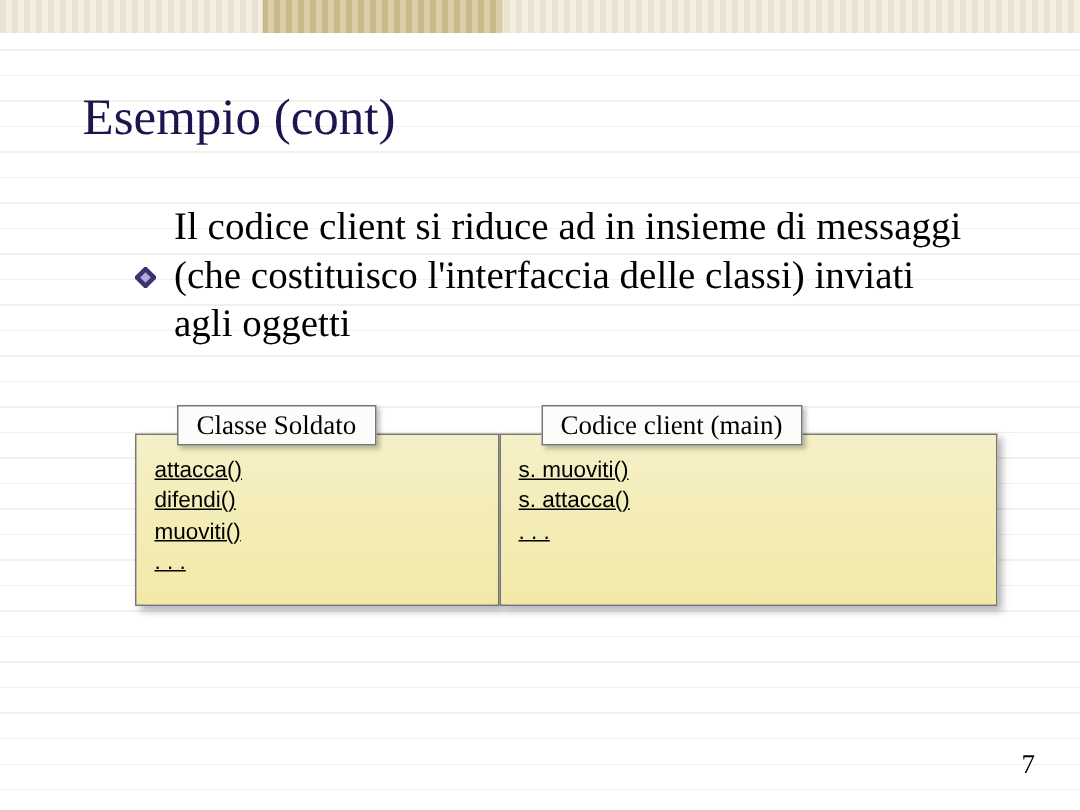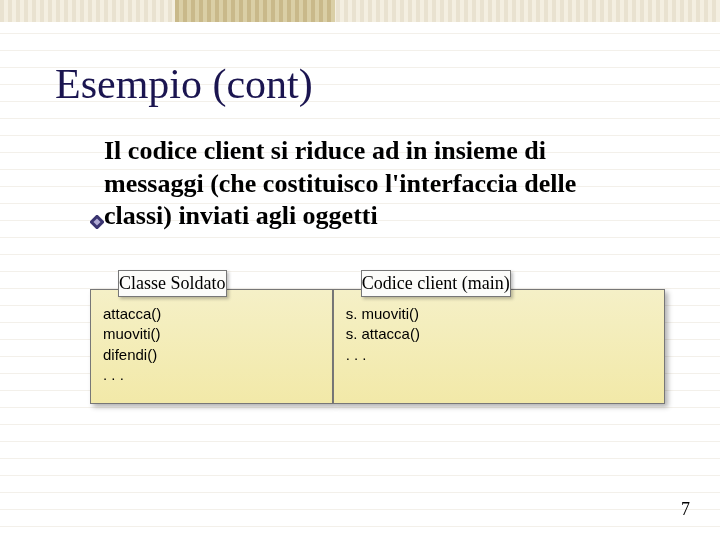--- a/index.html
+++ b/index.html
@@ -27,32 +27,32 @@
   .accent-bar {
     position: absolute;
     left: 175px; top: 0; width: 160px; height: 22px;
     background: repeating-linear-gradient(to right,
       #c9b98a 0, #c9b98a 4px, #dacfa6 4px, #dacfa6 8px);
   }
   .title {
     position: absolute;
     left: 55px; top: 60px;
     font-family: "Times New Roman", Times, serif;
-    font-size: 42px;
+    font-size: 34px;
     color: #1b1550;
     font-weight: normal;
   }
   .body-area {
     position: absolute;
     left: 90px; top: 135px; width: 560px;
   }
   .bullet-row {
     display: flex;
-    align-items: flex-end;
-    font-weight: bold;
+    align-items: center;
+    gap: 12px;
   }
   .bullet-icon {
     flex: 0 0 auto;
     margin-top: 7px;
   }
   .bullet-text {
     font-family: "Times New Roman", Times, serif;
     font-size: 26px;
     color: #000;
     line-height: 1.25;
@@ -64,38 +64,38 @@
     justify-content: space-between;
   }
   .box-group { width: 260px; }
   .box-label {
     font-family: "Times New Roman", Times, serif;
     font-size: 18px;
     color: #000;
     border: 1px solid #777;
     background: #fcfcfa;
     display: inline-block;
-    padding: 2px 0;
+    padding: 2px 12px;
     position: relative;
     left: 28px;
     z-index: 2;
     box-shadow: 2px 2px 3px rgba(0,0,0,0.25);
   }
   .box-body {
     margin-top: -8px;
     border: 1px solid #777;
     background: linear-gradient(#f5f0c7, #f2e9a8);
     box-shadow: 3px 3px 5px rgba(0,0,0,0.3);
     padding: 14px 12px 12px 12px;
     font-size: 15px;
     line-height: 1.35;
     color: #000;
     min-height: 115px;
   }
-  .code-line { white-space: pre; }
+  .code-line { white-space: pre; text-decoration: underline; }
   .bold { font-weight: bold; }
   .page-num {
     position: absolute;
     right: 30px; bottom: 20px;
     font-family: "Times New Roman", Times, serif;
     font-size: 18px;
     color: #000;
   }
 </style>
 </head>
@@ -117,22 +117,22 @@
       </span>
       <div class="bullet-text"> Il codice client si riduce ad in insieme di messaggi (che costituisco l'interfaccia delle classi) inviati agli oggetti</div>
     </div>
   </div>
 
   <div class="boxes">
     <div class="box-group">
       <div class="box-label">Classe Soldato</div>
       <div class="box-body">
         <div class="code-line">attacca()</div>
+        <div class="code-line">difendi()</div>
         <div class="code-line">muoviti()</div>
-        <div class="code-line">difendi()</div>
         <div class="code-line">. . .</div>
       </div>
     </div>
     <div class="box-group" style="width:356px">
       <div class="box-label">Codice client (main)</div>
       <div class="box-body">
         <div class="code-line">s. muoviti()</div>
         <div class="code-line">s. attacca()</div>
         <div class="code-line">. . .</div>
       </div>

